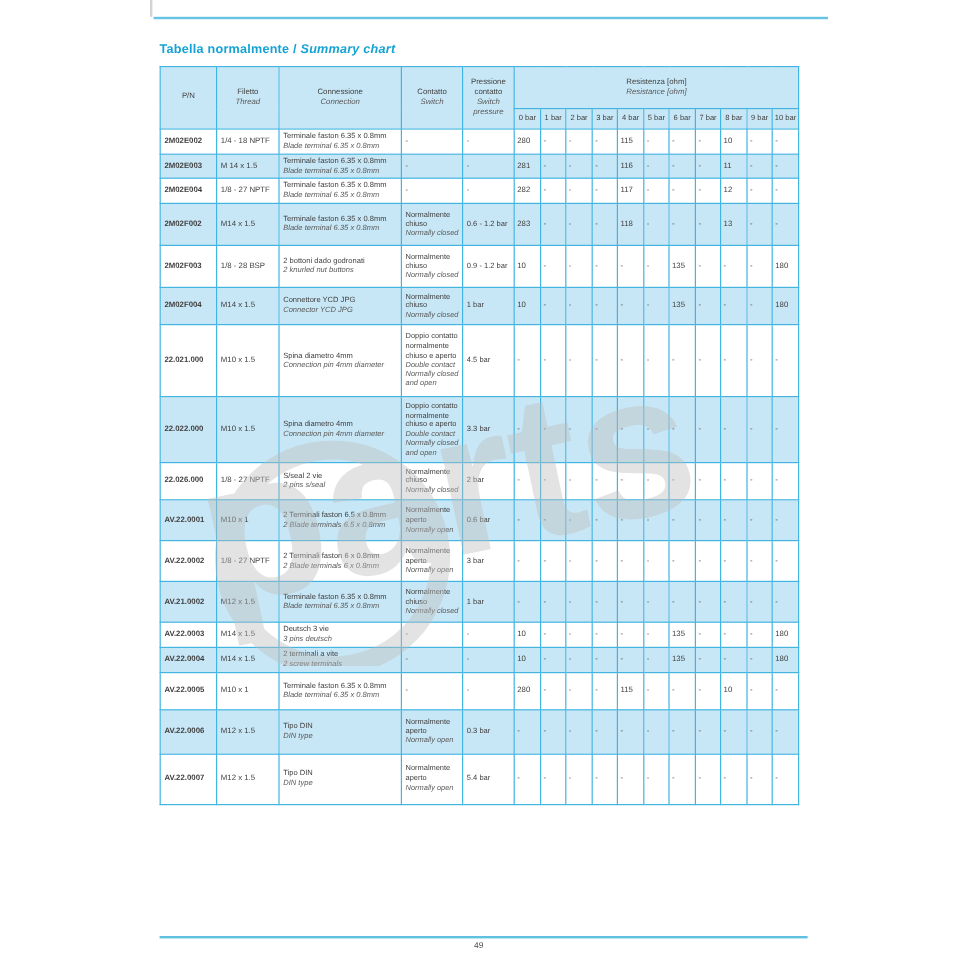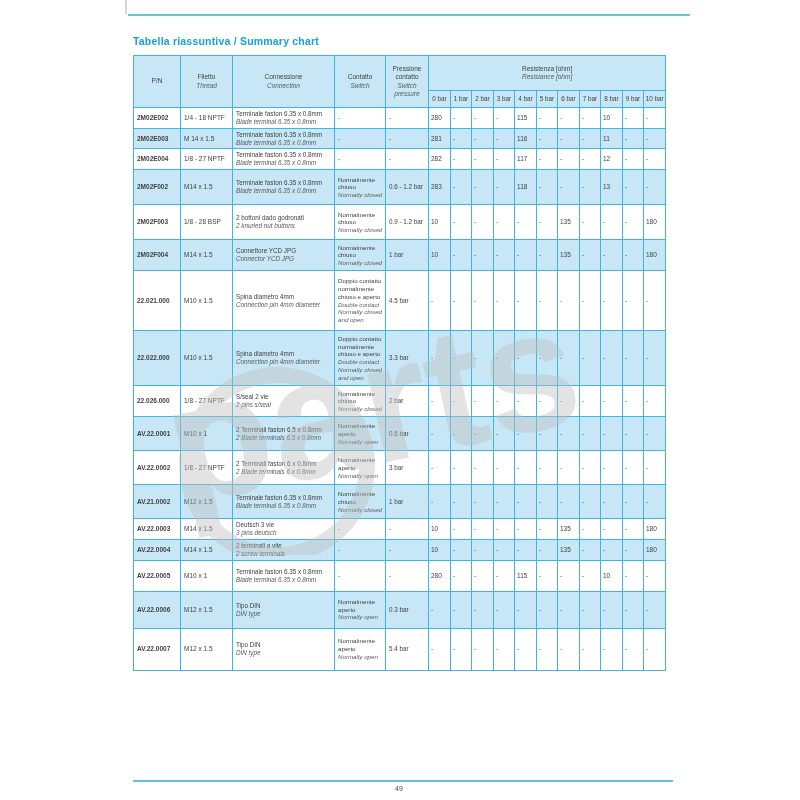--- a/index.html
+++ b/index.html
@@ -6,21 +6,21 @@
   body{
     width:800px;height:800px;background:#ffffff;position:relative;
     font-family:"Liberation Sans", sans-serif;color:#3f3f3f;overflow:hidden;
   }
   .corner-tick{position:absolute;left:125px;top:0;width:2px;height:14px;background:#d4d4d4;}
   .top-rule{position:absolute;left:128px;top:14px;width:562px;height:2px;background:#66c4e3;}
   .doc-title{
     position:absolute;left:133px;top:35px;font-size:10.5px;font-weight:bold;
     color:#14a3d4;letter-spacing:.2px;
   }
-  .doc-title .en{}
+  .doc-title .en{font-style:italic;}
   .table-wrap{position:absolute;left:133px;top:55px;}
   table{
     border-collapse:collapse;table-layout:fixed;width:532px;
     font-size:6.5px;line-height:1.25;color:#3f3f3f;
   }
   th,td{border:1px solid #41b4e1;padding:2px 3px;vertical-align:middle;text-align:left;
         overflow:hidden;background:#ffffff;}
   thead th{background:#c8e7f6;text-align:center;font-weight:normal;}
   thead tr.main th{height:30px;}
   thead tr.bars th{height:14px;padding:1px 0;font-size:6.3px;}
@@ -53,21 +53,21 @@
     font-size:7px;color:#4a4a4a;
   }
 </style>
 </head>
 <body>
 
 <div class="corner-tick"></div>
 <div class="top-rule"></div>
 
 <div class="doc-title">
-  <span>Tabella riassuntiva /</span>
+  <span>Tabella normalmente /</span>
   <span class="en">Summary chart</span>
 </div>
 
 <div class="table-wrap">
   <table>
     <colgroup>
       <col style="width:47px">
         <col style="width:52px">
         <col style="width:102px">
       <col style="width:51px">

